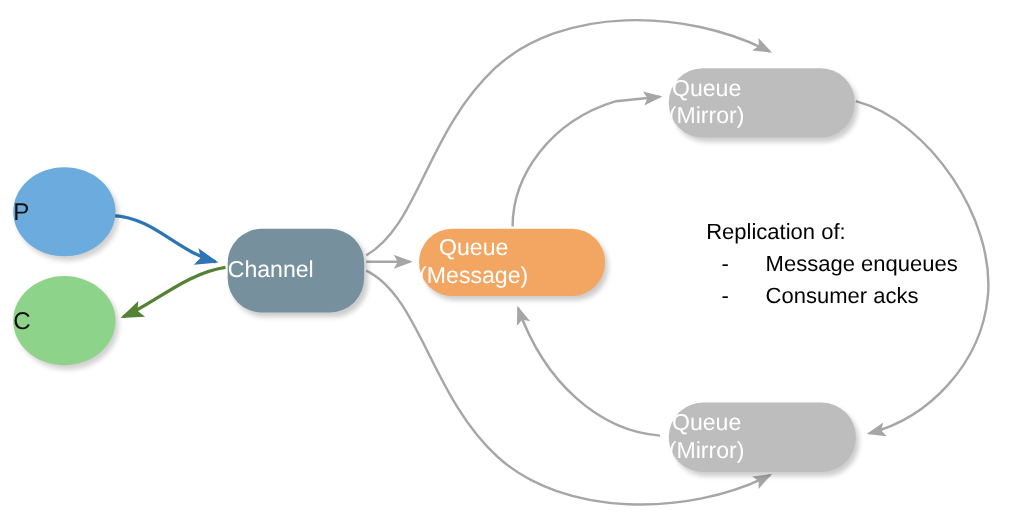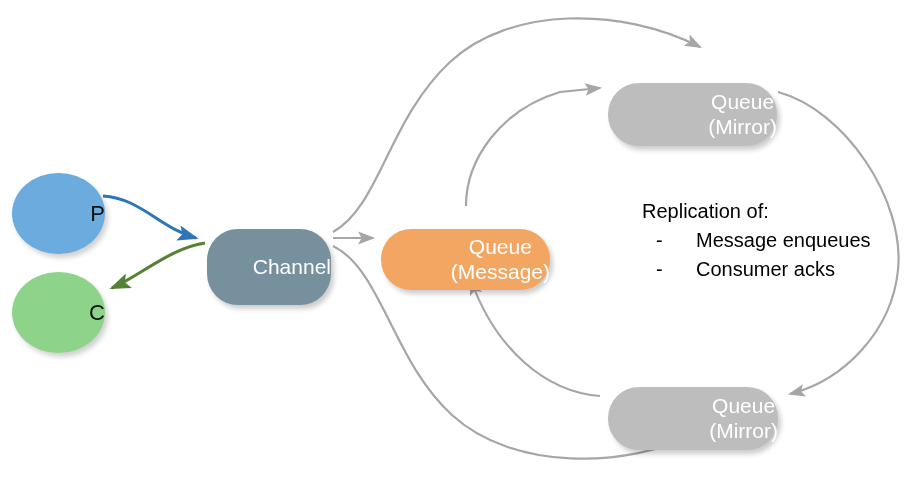--- a/index.html
+++ b/index.html
@@ -24,26 +24,25 @@
     left: 0;
     top: 0;
     width: 923px;
     height: 477px;
   }
 
   .node {
     position: absolute;
     display: flex;
     align-items: center;
-    justify-content: flex-end;
+    justify-content: flex-start;
     text-align: center;
     box-sizing: border-box;
     line-height: 1.18;
     z-index: 5;
-    margin-top: 21px;
   }
 
   
   .ellipse {
     border-radius: 50%;
     color: #111111;
     font-size: 22px;
     box-shadow: 3px 4px 5px rgba(0,0,0,0.18);
   }
   #node-producer {

